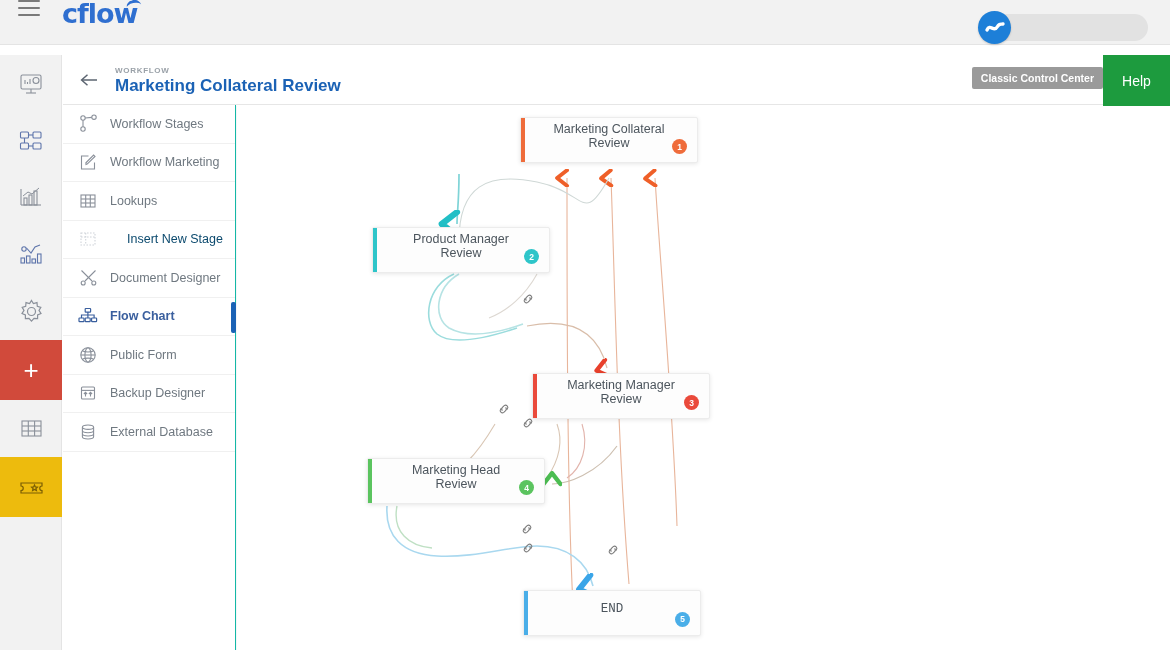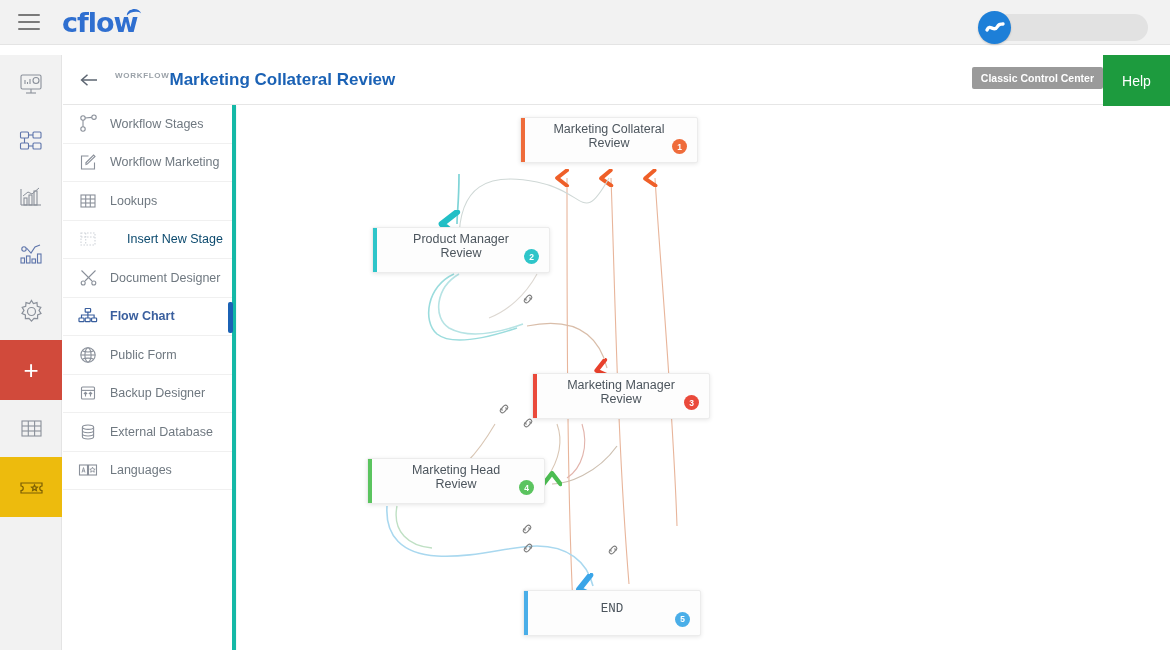--- a/index.html
+++ b/index.html
@@ -9,21 +9,21 @@
     background:#ffffff;
     color:#3f4a54;
     -webkit-font-smoothing:antialiased;
   }
   .app{ position:relative; width:1170px; height:650px; }
 
   
   .topbar{
     position:absolute; left:0; top:0; width:1170px; height:45px;
     background:#f2f2f2;
-    display:flex; align-items:center;
+    display:flex; align-items:flex-start;
     border-bottom:1px solid #e4e4e4;
   }
   .hamburger{
     width:22px; height:16px; margin-left:18px; margin-right:22px;
     display:flex; flex-direction:column; justify-content:space-between;
     cursor:pointer;
   }
   .hamburger span{ display:block; height:2px; width:100%; background:#7a7a7a; border-radius:1px; }
   .brand{
     font-family:"DejaVu Sans", sans-serif;
@@ -56,21 +56,21 @@
     cursor:pointer;
   }
   .rail-item svg{ display:block; }
   .rail-item.red{ background:#d14a3b; height:60px; }
   .rail-item.yellow{ background:#edbb0d; height:60px; }
   .plus{ color:#fff; font-size:26px; font-weight:300; line-height:1; }
 
   
   .menu{
     position:absolute; left:63px; top:105px; width:173px; height:545px;
-    background:#ffffff; border-right:4px solid #14b8a6;
+    background:#ffffff; border-right:1px solid #14b8a6;
   }
   .menu-item{
     position:relative; height:38.5px; display:flex; align-items:center;
     padding-left:12px; border-bottom:1px solid #f0f0f0;
     font-size:12.5px; color:#6f7880; cursor:pointer;
   }
   .menu-item .mi-icon{
     width:26px; height:22px; display:flex; align-items:center; justify-content:center;
     margin-right:9px; flex:0 0 26px;
   }
@@ -84,21 +84,21 @@
   
   .page-header{
     position:absolute; left:63px; top:55px; width:1107px; height:50px;
     background:#ffffff; border-bottom:1px solid #e6e6e6;
     display:flex; align-items:center;
   }
   .back-arrow{
     margin-left:16px; margin-right:16px; width:20px; height:20px;
     display:flex; align-items:center; justify-content:center; cursor:pointer;
   }
-  .hdr-text{ display:flex; justify-content:center; }
+  .hdr-text{ display:flex; flex-direction:column; justify-content:center; }
   .hdr-kicker{ font-size:8px; letter-spacing:.7px; color:#9aa1a8; font-weight:700; text-transform:uppercase; line-height:11px;}
   .hdr-title{ font-size:17px; font-weight:700; color:#1b62b5; line-height:19px; }
   .ccc-btn{
     position:absolute; right:67px; top:12px; height:22px;
     background:#9a9a9a; color:#fff; font-size:10.5px; font-weight:700;
     display:flex; align-items:center; padding:0 9px; border-radius:2px; cursor:pointer;
     white-space:nowrap;
   }
   .help-btn{
     position:absolute; right:0; top:0; width:67px; height:52px;
@@ -361,31 +361,20 @@
         <svg width="18" height="18" viewBox="0 0 18 18" fill="none" stroke="#8a909a" stroke-width="1.1">
           <ellipse cx="9" cy="4.2" rx="5.6" ry="2.2"></ellipse>
           <path d="M3.4 4.2 L3.4 13.8 C3.4 15 5.9 16 9 16 C12.1 16 14.6 15 14.6 13.8 L14.6 4.2"></path>
           <path d="M3.4 7.6 C3.4 8.8 5.9 9.8 9 9.8 C12.1 9.8 14.6 8.8 14.6 7.6"></path>
           <path d="M3.4 10.8 C3.4 12 5.9 13 9 13 C12.1 13 14.6 12 14.6 10.8"></path>
         </svg>
       </span>
       <span>External Database</span>
     </div>
 
-    <div class="menu-item">
-      <span class="mi-icon">
-        <svg width="20" height="16" viewBox="0 0 20 16" fill="none" stroke="#8a909a" stroke-width="1.1">
-          <rect x="1.5" y="3" width="8" height="10"></rect>
-            <rect x="10.5" y="3" width="8" height="10"></rect>
-          <path d="M4 10.5 L5.5 5.6 L7 10.5 M4.5 9 L6.5 9" stroke-width=".9"></path>
-          <path d="M14.5 5.2 L15.4 7 L17.2 7.2 L15.8 8.4 L16.3 10.2 L14.5 9.2 L12.7 10.2 L13.2 8.4 L11.8 7.2 L13.6 7 Z" stroke-width=".9"></path>
-        </svg>
-      </span>
-      <span>Languages</span>
-    </div>
   </div>
 
   <div class="gap-strip"></div>
   <div class="canvas-wrap">
     <div class="canvas-inner">
 
       <svg class="canvas-svg" width="933" height="544">
         <defs>
           <marker id="aOrange" markerWidth="16" markerHeight="14" refX="8" refY="11" orient="auto">
             <path d="M1 11 L8 2 L15 11" fill="none" stroke="#ef5f28" stroke-width="3.6" stroke-linecap="round" stroke-linejoin="round"></path>

